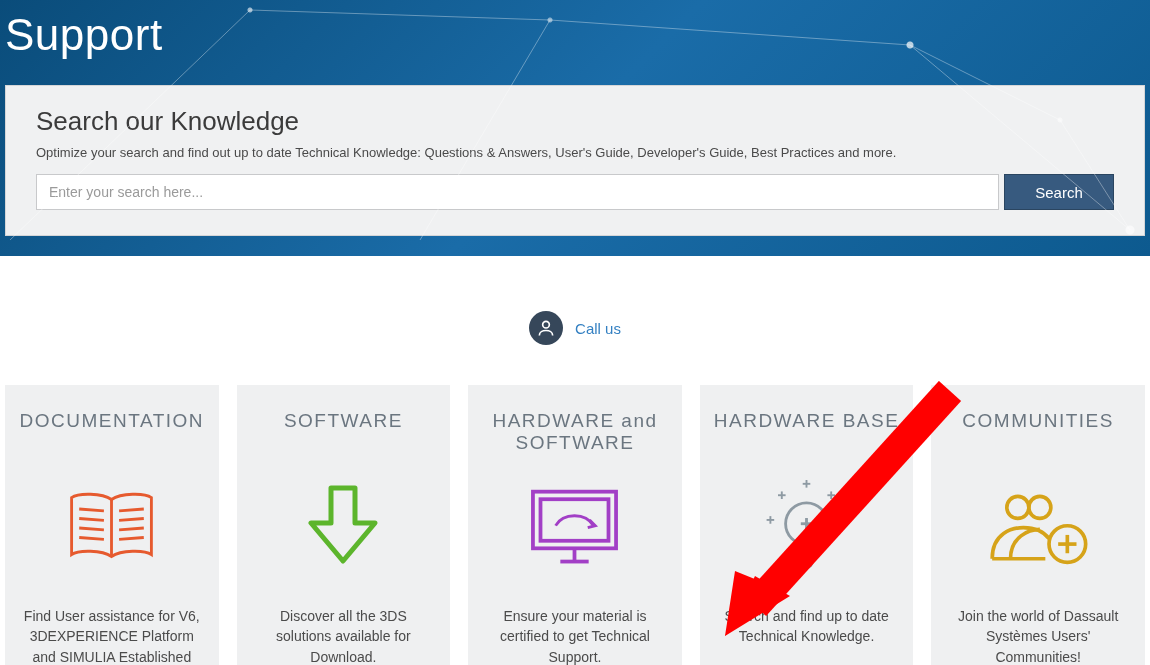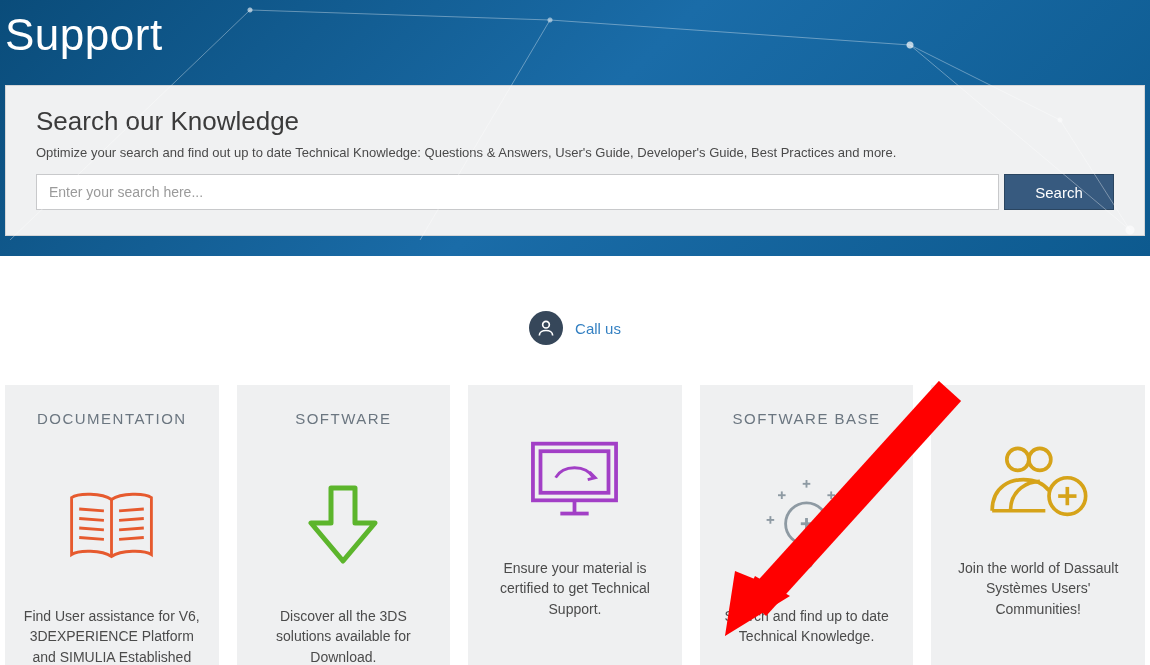--- a/index.html
+++ b/index.html
@@ -111,21 +111,21 @@
     .card {
       flex: 1;
       background: #eff0f1;
       padding: 25px 12px 30px 12px;
       text-align: center;
       cursor: pointer;
       min-height: 290px;
     }
     .card-title {
       color: #6b7680;
-      font-size: 15px;
+      font-size: 19px;
       letter-spacing: 1.5px;
       font-weight: 400;
       min-height: 48px;
       display: flex; align-items: flex-start; justify-content: center;
     }
     .card-icon {
       height: 120px;
       display: flex;
       align-items: center;
       justify-content: center;
@@ -215,35 +215,36 @@
       <div class="card-title">SOFTWARE</div>
       <div class="card-icon">
         <svg width="80" height="90" viewBox="0 0 80 90" fill="none" stroke="#5cb52c" stroke-width="5" stroke-linejoin="round">
           <path d="M28 5 L52 5 L52 40 L72 40 L40 78 L8 40 L28 40 Z"></path>
         </svg>
       </div>
       <div class="card-desc">Discover all the 3DS solutions available for Download.</div>
     </div>
 
     <div class="card">
+      <div class="card-title">HARDWARE and SOFTWARE</div>
       <div class="card-icon">
         <svg width="95" height="85" viewBox="0 0 100 90" fill="none" stroke="#a23fc6" stroke-width="4">
           <rect x="6" y="6" width="88" height="60"></rect>
           <rect x="14" y="14" width="72" height="44"></rect>
           <line x1="35" y1="80" x2="65" y2="80"></line>
           <line x1="50" y1="66" x2="50" y2="80"></line>
           <path d="M30 42 C38 28 62 28 70 42" stroke-width="3"></path>
           <path d="M66 36 L72 42 L64 44" stroke-width="3" fill="none"></path>
         </svg>
       </div>
       <div class="card-desc">Ensure your material is certified to get Technical Support.</div>
     </div>
 
     <div class="card">
-      <div class="card-title">SOFTWARE BASE</div>
+      <div class="card-title">HARDWARE BASE</div>
       <div class="card-icon">
         <svg width="95" height="100" viewBox="0 0 100 105" fill="none" stroke="#8e9aa3" stroke-width="3">
           <circle cx="50" cy="48" r="22"></circle>
           <line x1="42" y1="68" x2="42" y2="82"></line>
             <line x1="58" y1="68" x2="58" y2="82"></line>
           <line x1="42" y1="82" x2="58" y2="82"></line>
           <path d="M44 88 a6 6 0 0 0 12 0"></path>
           <line x1="44" y1="48" x2="56" y2="48"></line>
             <line x1="50" y1="42" x2="50" y2="54"></line>
           <g stroke-width="2">
@@ -257,20 +258,21 @@
               <line x1="88" y1="40" x2="88" y2="48"></line>
             <line x1="46" y1="6" x2="54" y2="6"></line>
               <line x1="50" y1="2" x2="50" y2="10"></line>
           </g>
         </svg>
       </div>
       <div class="card-desc">Search and find up to date Technical Knowledge.</div>
     </div>
 
     <div class="card">
+      <div class="card-title">COMMUNITIES</div>
       <div class="card-icon">
         <svg width="110" height="85" viewBox="0 0 120 90" fill="none" stroke="#d6a319" stroke-width="4">
           <circle cx="38" cy="22" r="12"></circle>
           <circle cx="62" cy="22" r="12"></circle>
           <path d="M10 78 C10 50 32 44 44 44 C58 44 66 48 72 56"></path>
           <path d="M30 78 C30 54 50 46 62 46"></path>
           <line x1="10" y1="78" x2="68" y2="78"></line>
           <circle cx="92" cy="62" r="20"></circle>
           <line x1="82" y1="62" x2="102" y2="62"></line>
           <line x1="92" y1="52" x2="92" y2="72"></line>

